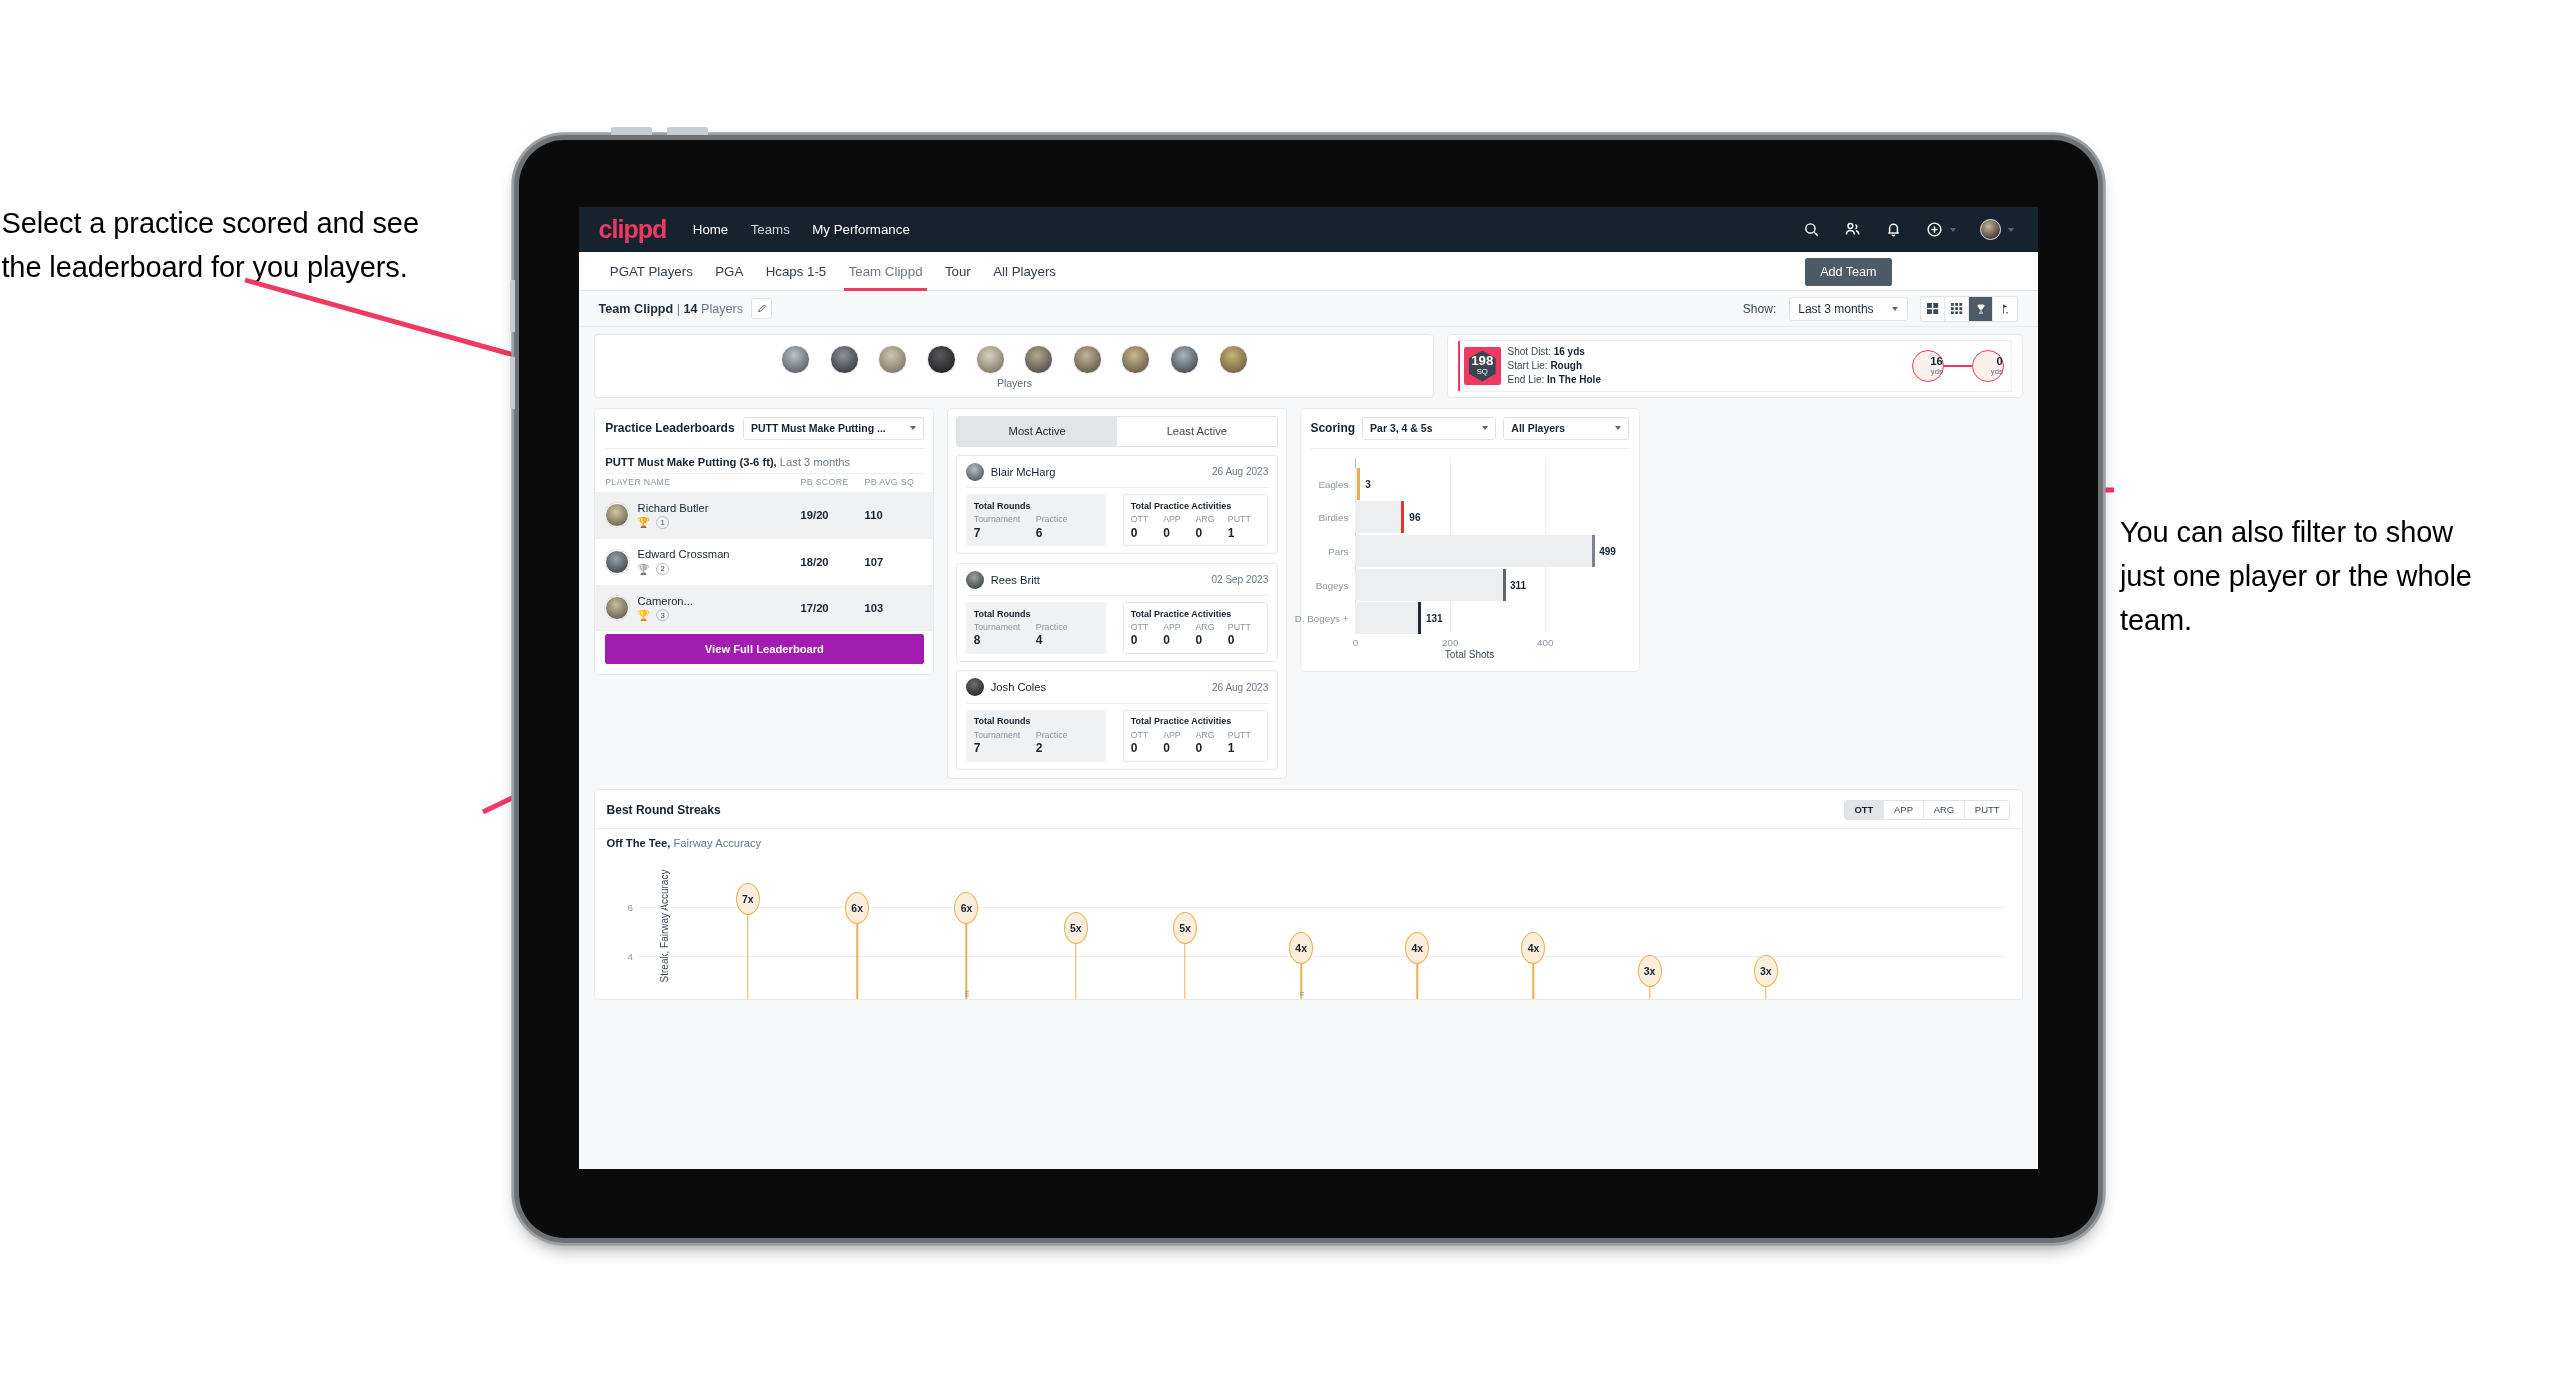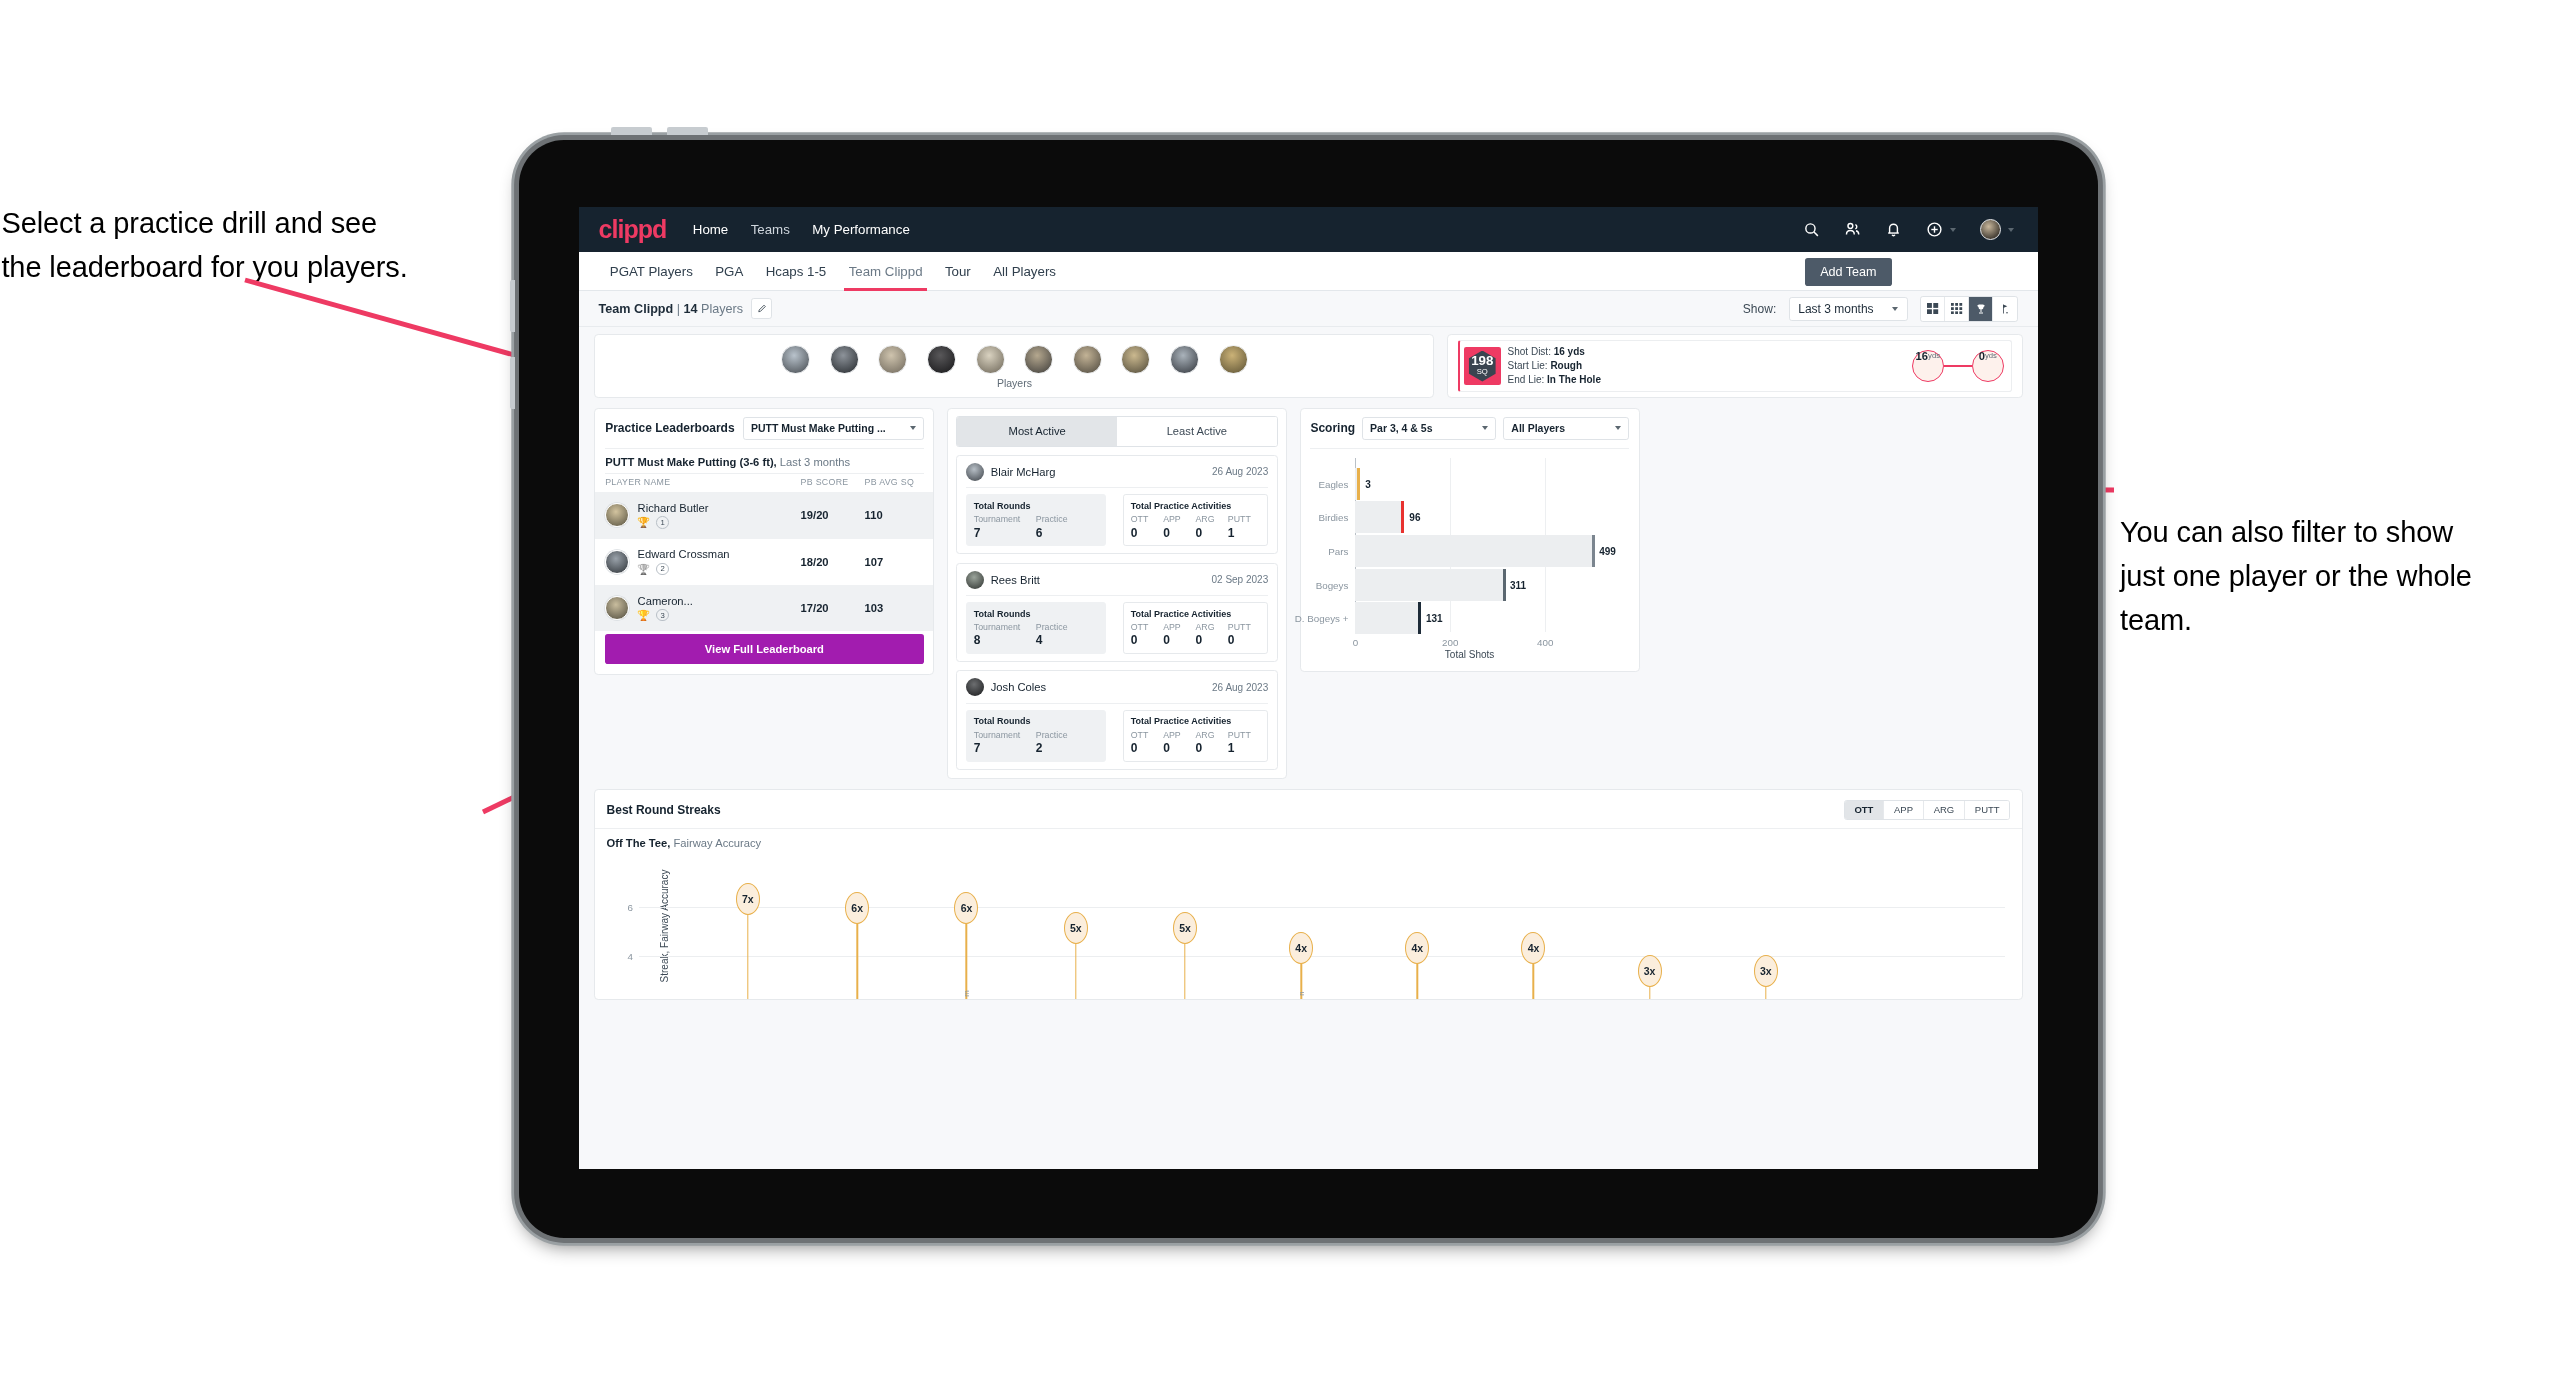--- a/index.html
+++ b/index.html
@@ -133,21 +133,21 @@
   .hexwrap { position:relative; width:31px;height:31px; display:flex;align-items:center;justify-content:center;
              flex-direction:column; }
   .hex { position:absolute; inset:0; background:#3a4450;
          clip-path: polygon(50% 0%, 93% 25%, 93% 75%, 50% 100%, 7% 75%, 7% 25%); }
   .hexnum { position:relative; font-size:13.3px; font-weight:700; line-height:1; }
   .hexsq { position:relative; font-size:7.7px; line-height:1.4; }
   .shot-lines { font-size:10px; color:#3b4854; line-height:1.42; }
   .shot-lines b { color:#16232f; }
   .shot-dots { margin-left:auto; display:flex; align-items:center; }
   .sdot { width:32px;height:32px;border-radius:50%;border:1.4px solid #ee3a63;background:#fdf1ec;
-          display:flex;align-items:flex-start;justify-content:center;flex-direction:row; }
+          display:flex;align-items:flex-end;justify-content:center;flex-direction:column; }
   .sdot .v { font-size:11.2px; font-weight:700; color:#16232f; line-height:1; }
   .sdot .u { font-size:7.7px; color:#5f6b76; }
   .sline { width:28px;height:2.1px;background:#ee3a63; }
 
   
   .row2 { margin-top: 9.8px; display:flex; gap:12.6px; align-items:flex-start; }
   .col-lb { flex: 0 0 340px; }
   .col-act { flex: 0 0 340px; }
   .col-sc { flex: 0 0 340px; }
 
@@ -246,21 +246,21 @@
          font-size:10.5px; font-weight:700; color:#16232f; }
   .xminilab { position:absolute; bottom:1.4px; transform:translateX(-50%) rotate(-90deg);
               font-size:7.7px; color:#8b96a0; white-space:nowrap; }
 </style>
 </head>
 <body>
 
 <div class="stage">
 
   <div class="anno" id="anno-left-top">
-    <p>Select a practice drill and see
+    <p>Select a practice scored and see
 the leaderboard for you players.</p>
   </div>
   <div class="anno" id="anno-right">
     <p>You can also filter to show
 just one player or the whole
 team.</p>
   </div>
 
   <svg class="arrow-svg" viewBox="0 0 3680 1980" width="2576" height="1386">
     <g stroke="#ee3a63" stroke-width="7" fill="none">

